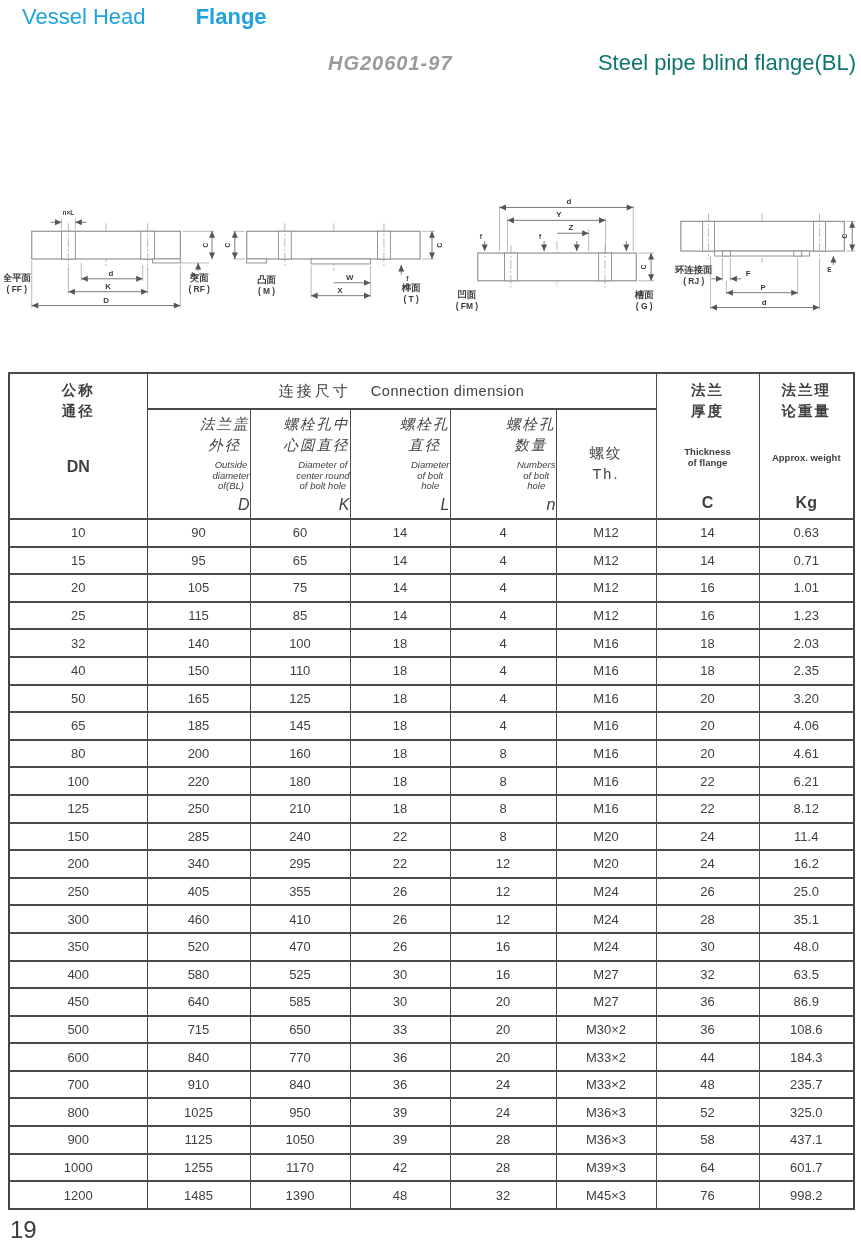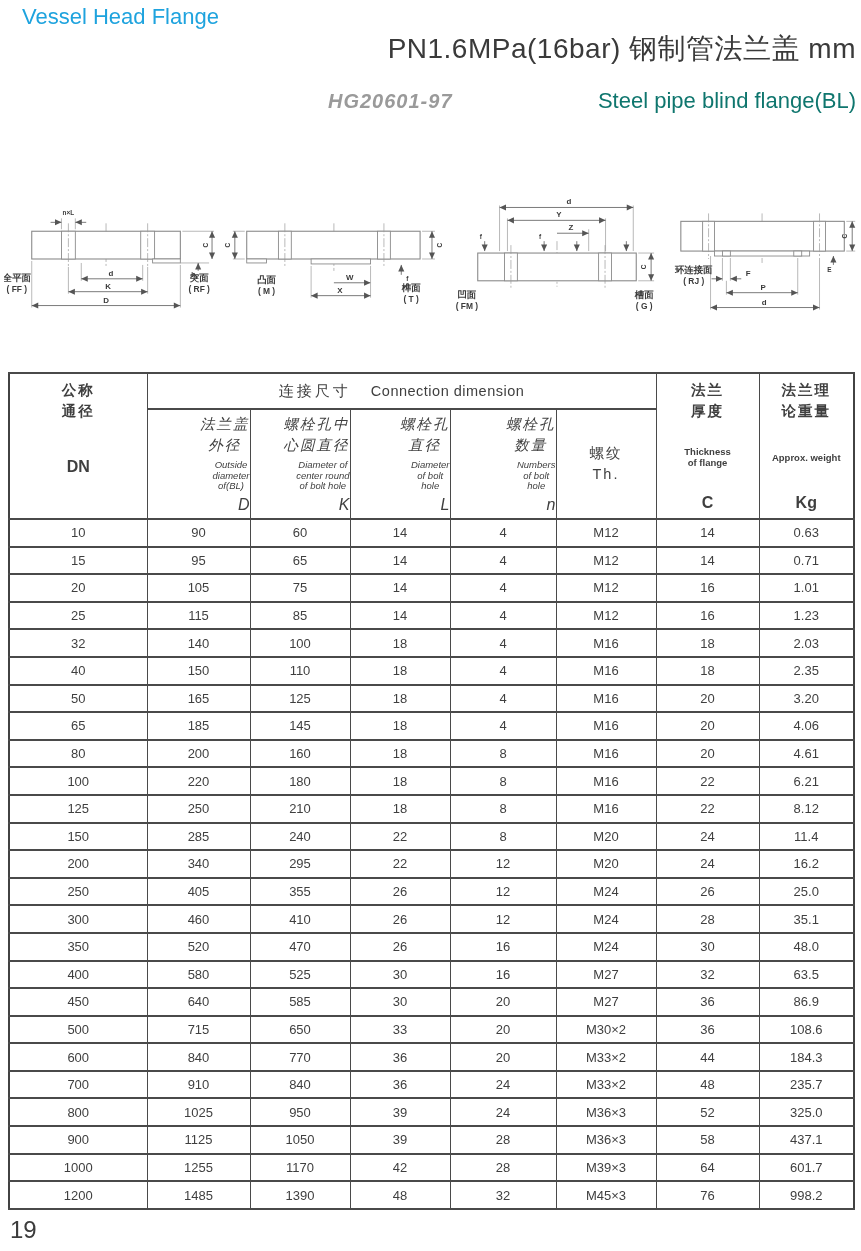--- a/index.html
+++ b/index.html
@@ -4,21 +4,21 @@
 <style>
   html,body{margin:0;padding:0;}
   body{
     width:861px;height:1251px;background:#ffffff;position:relative;
     font-family:"Liberation Sans", sans-serif;color:#3d3d3d;overflow:hidden;
   }
   
   .logo{position:absolute;left:22px;top:4px;line-height:1;}
   .logo-name{font-size:38px;font-weight:bold;font-style:italic;color:#1ea3de;letter-spacing:-1px;}
   .logo-tag{font-size:22px;color:#1ea3de;margin-top:2px;letter-spacing:0;}
-  .logo-tag .bold{font-weight:normal;}
+  .logo-tag .bold{font-weight:bold;margin-left:44px;}
   .titles{position:absolute;left:328px;top:30px;width:528px;}
   .title-main{font-size:28px;color:#3a3a3a;white-space:nowrap;text-align:right;letter-spacing:0.5px;}
   .title-sub{display:flex;justify-content:space-between;align-items:baseline;margin-top:20px;}
   .std-code{color:#9a9a9a;font-weight:bold;font-style:italic;font-size:20px;letter-spacing:1px;}
   .subtitle-en{font-size:22px;color:#0f766e;}
   
   .drawings{position:absolute;left:0;top:193px;width:861px;height:132px;
     display:flex;justify-content:space-between;padding:0 4px;box-sizing:border-box;}
   svg .bar{fill:#fff;stroke:#8a8a8a;stroke-width:1.1;}
   svg .slot{fill:#ffffff;stroke:#8a8a8a;stroke-width:0.9;}
@@ -58,21 +58,20 @@
 <body>
 
 <div class="logo">
   <div class="logo-tag">
     <span>Vessel Head</span>
     <span class="bold">Flange</span>
   </div>
 </div>
 
 <div class="titles">
-  <div class="title-main">PN1.6MPa(16bar) 钢制管法兰盖  mm</div>
   <div class="title-sub">
     <span class="std-code">HG20601-97</span>
     <span class="subtitle-en">Steel pipe blind flange(BL)</span>
   </div>
 </div>
 
 <div class="drawings">
 
   <svg width="215" height="130" viewBox="0 0 215 130">
     <defs>

